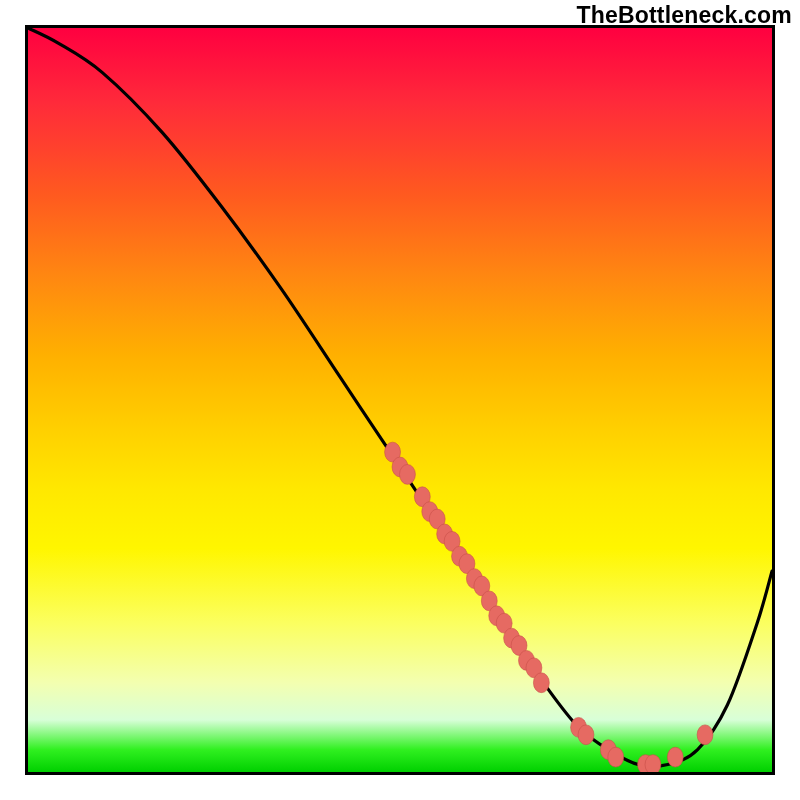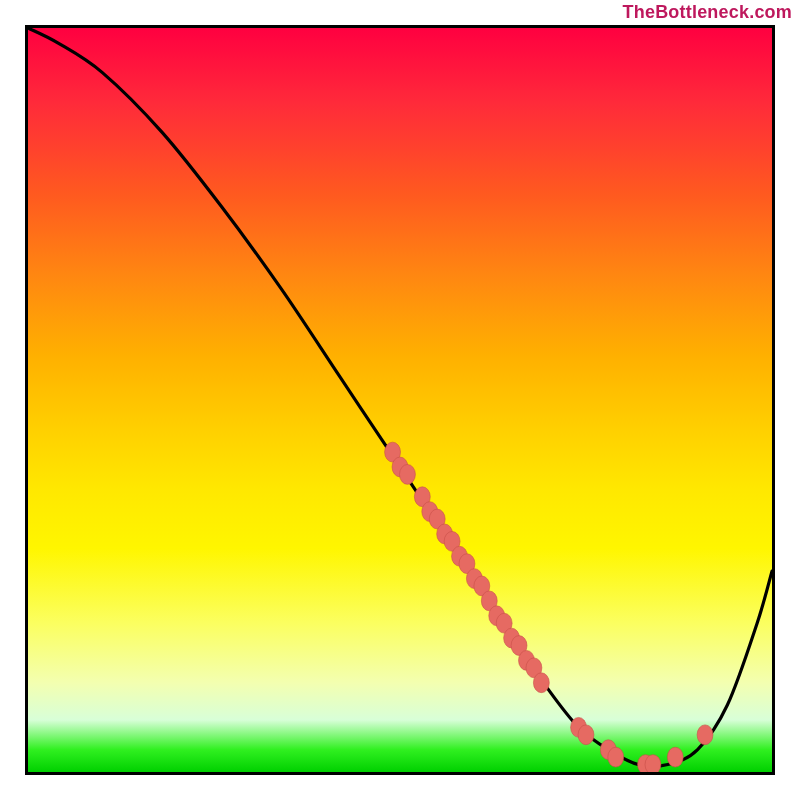--- a/index.html
+++ b/index.html
@@ -49,23 +49,23 @@
   svg.curve-layer {
     position: absolute;
     inset: 0;
     width: 100%;
     height: 100%;
   }
   .watermark {
     position: absolute;
     top: 2px;
     right: 8px;
-    font-size: 18px;
+    font-size: 23px;
     font-weight: 600;
-    color: #be185d;
+    color: #000000;
     letter-spacing: 0.2px;
     margin-left: 33px;
   }
 </style>
 </head>
 <body>
 
 <div class="stage">
 
   <div class="watermark">TheBottleneck.com</div>

